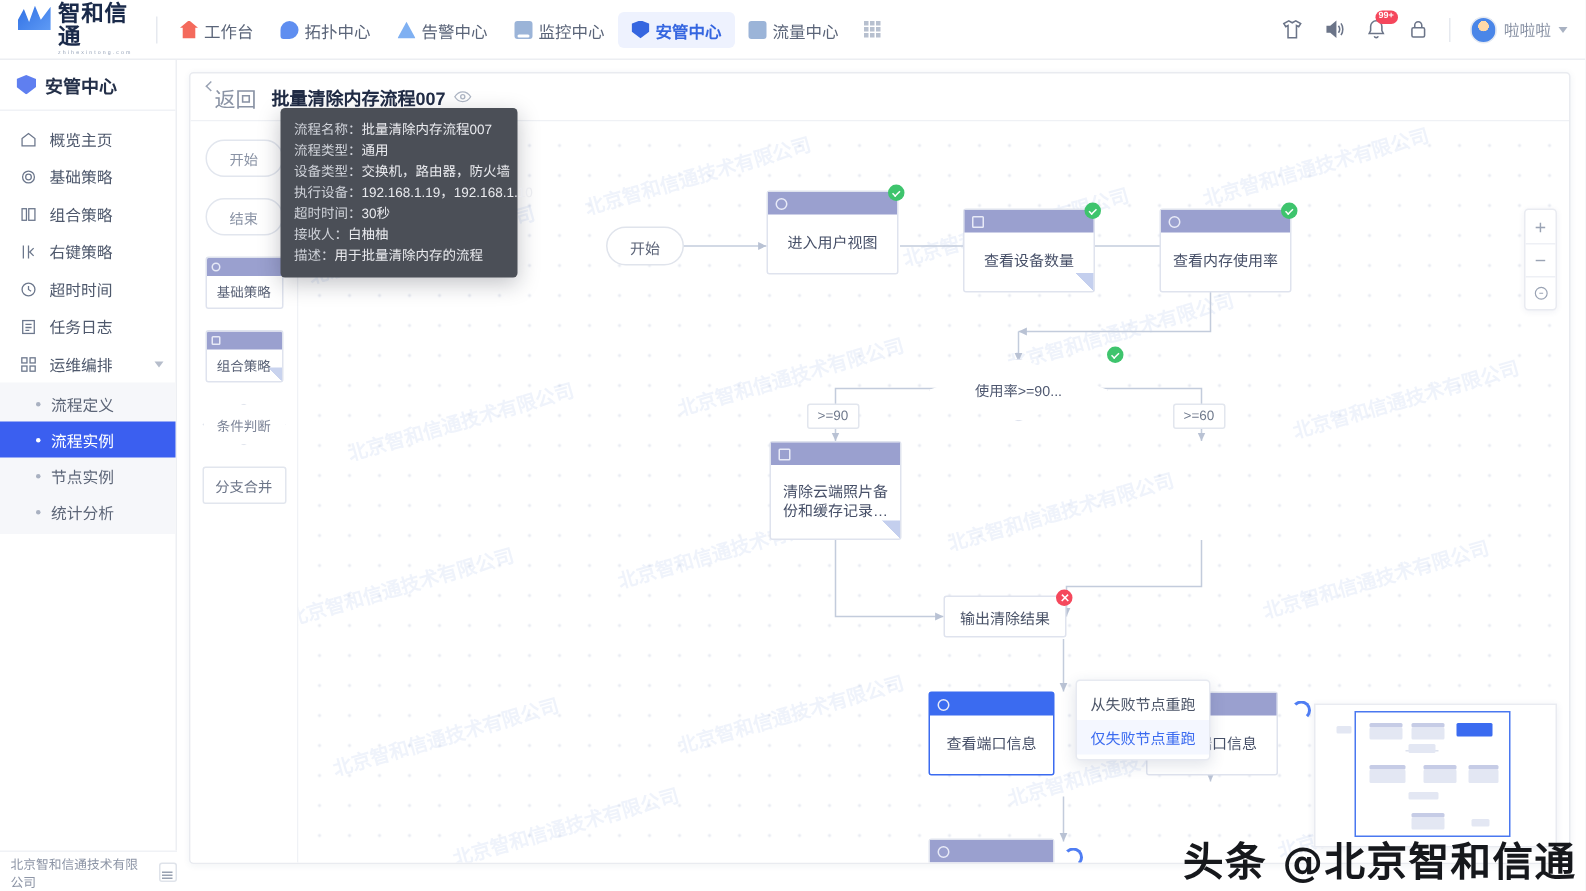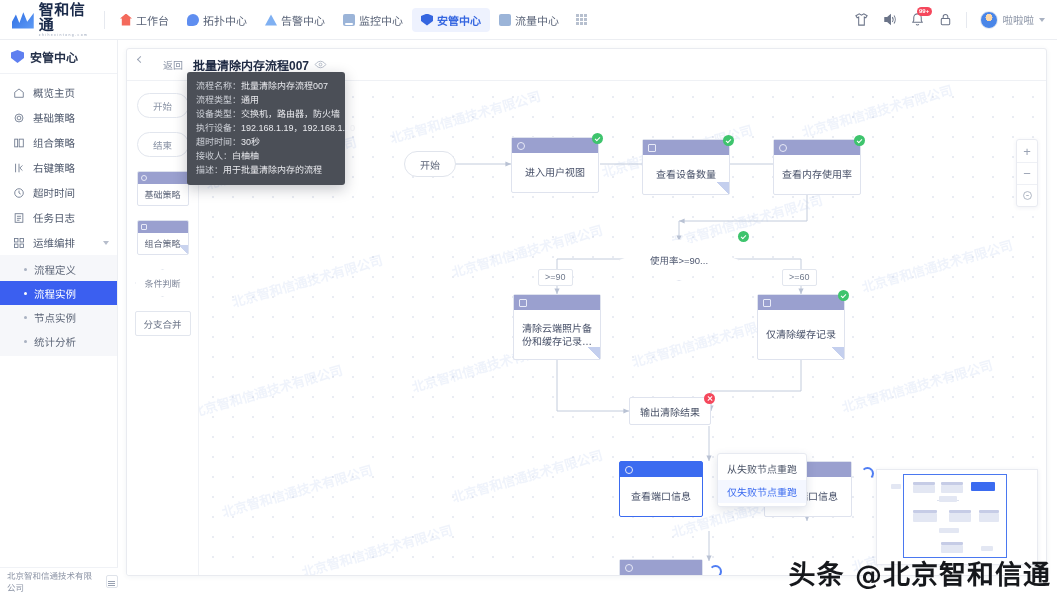--- a/index.html
+++ b/index.html
@@ -11,21 +11,21 @@
     -webkit-font-smoothing: antialiased;
   }
   #app { position: relative; width: 1057px; height: 594px; background: #ffffff; }
 
   
   .topnav {
     position: absolute; top: 0; left: 0; width: 1057px; height: 40px;
     background: #ffffff; border-bottom: 1px solid #eceef2;
     display: flex; align-items: center; z-index: 40;
   }
-  .brand { display: flex; align-items: center; padding-left: 12px; width: 100px; }
+  .brand { display: flex; padding-left: 12px; width: 100px; }
   .brand-mark {
     width: 22px; height: 18px; margin-right: 5px; position: relative;
     background: linear-gradient(135deg,#2f6fe4 0%,#5f9bf5 100%);
     clip-path: polygon(0 62%,18% 22%,34% 70%,52% 10%,70% 62%,100% 14%,100% 100%,0 100%);
   }
   .brand-text { font-size: 15px; font-weight: bold; color: #1a2a4a; letter-spacing: .5px; line-height: 1; }
   .brand-sub { font-size: 3.5px; color: #97a3b8; letter-spacing: 1.4px; margin-top: 1px; }
   .nav-div { width: 1px; height: 18px; background: #e6e9ef; margin: 0 6px 0 4px; }
   .nav-items { display: flex; align-items: center; gap: 0; }
   .nav-item {
@@ -107,21 +107,21 @@
   
   .panel {
     position: absolute; left: 126px; top: 48px; width: 921px; height: 528px;
     background: #ffffff; border: 1px solid #e9ebf0; border-radius: 3px;
     box-shadow: 0 1px 5px rgba(40,60,110,.06); overflow: hidden; z-index: 20;
   }
   .panel-head {
     position: relative; height: 32px; display:flex; align-items:center;
     padding: 0 10px 0 11px; border-bottom: 1px solid #eff1f5;
   }
-  .back-link { display:flex; gap:20px; font-size: 10px; color:#8a93a5; cursor:pointer; }
+  .back-link { display:flex; gap:0; font-size: 14px; color:#8a93a5; cursor:pointer; }
   .back-chev { width:5px;height:5px;border-left:1.3px solid #9aa3b4;border-bottom:1.3px solid #9aa3b4;transform:rotate(45deg);}
   .panel-title { font-size: 12px; font-weight: bold; color: #212c45; margin-left: 10px; }
   .eye-ico { margin-left: 5px; width: 13px; height: 13px; cursor:pointer; color:#aeb6c4; }
   .eye-ico svg { display:block;width:13px;height:13px; }
   .head-tools { margin-left:auto; display:flex; align-items:center; gap: 12px; }
   .ht-ico { width: 14px; height: 14px; color: #8d96a7; cursor:pointer; }
   .ht-ico svg { display:block;width:14px;height:14px; }
   .rerun-btn {
     background: #3b6bf0; color:#fff; font-size: 11px; border-radius: 3px;
     padding: 4px 13px; cursor:pointer; border:none; letter-spacing:.5px;
@@ -543,21 +543,21 @@
           <path d="M510,450 L510,480"></path>
           <path d="M568,425 L590,425"></path>
           <path d="M568,510 L670,510"></path>
         </g>
       </svg>
 
       <div class="pill" style="left:205px;top:70px;width:52px;height:26px;">
         <span>开始</span>
       </div>
 
-      <div class="node" style="left:312px;top:56px;width:88px;height:56px;">
+      <div class="node" style="left:312px;top:46px;width:88px;height:56px;">
         <div class="nhead">
             <span class="hico"></span>
           </div>
         <div class="nbody" style="height:39px">进入用户视图</div>
         <div class="ok-badge"></div>
       </div>
 
       <div class="node" style="left:443px;top:58px;width:88px;height:56px;">
         <div class="nhead">
             <span class="hico sq"></span>
@@ -584,28 +584,20 @@
       <div class="edge-label" style="left:583px;top:188px;">&gt;=60</div>
 
       <div class="node" style="left:314px;top:213px;width:88px;height:66px;">
         <div class="nhead">
             <span class="hico sq"></span>
           </div>
         <div class="nbody" style="height:49px">清除云端照片备份和缓存记录…</div>
         <div class="fold"></div>
       </div>
 
-      <div class="node" style="left:558px;top:213px;width:88px;height:66px;">
-        <div class="nhead">
-            <span class="hico sq"></span>
-          </div>
-        <div class="nbody" style="height:49px">仅清除缓存记录</div>
-        <div class="fold"></div>
-        <div class="ok-badge"></div>
-      </div>
 
       <div class="merge-rect" style="left:430px;top:316px;width:82px;height:28px;">
         <span>输出清除结果</span>
         <div class="err-badge"></div>
       </div>
 
       <div class="node sel" style="left:420px;top:380px;width:84px;height:56px;">
         <div class="nhead">
             <span class="hico"></span>
           </div>

